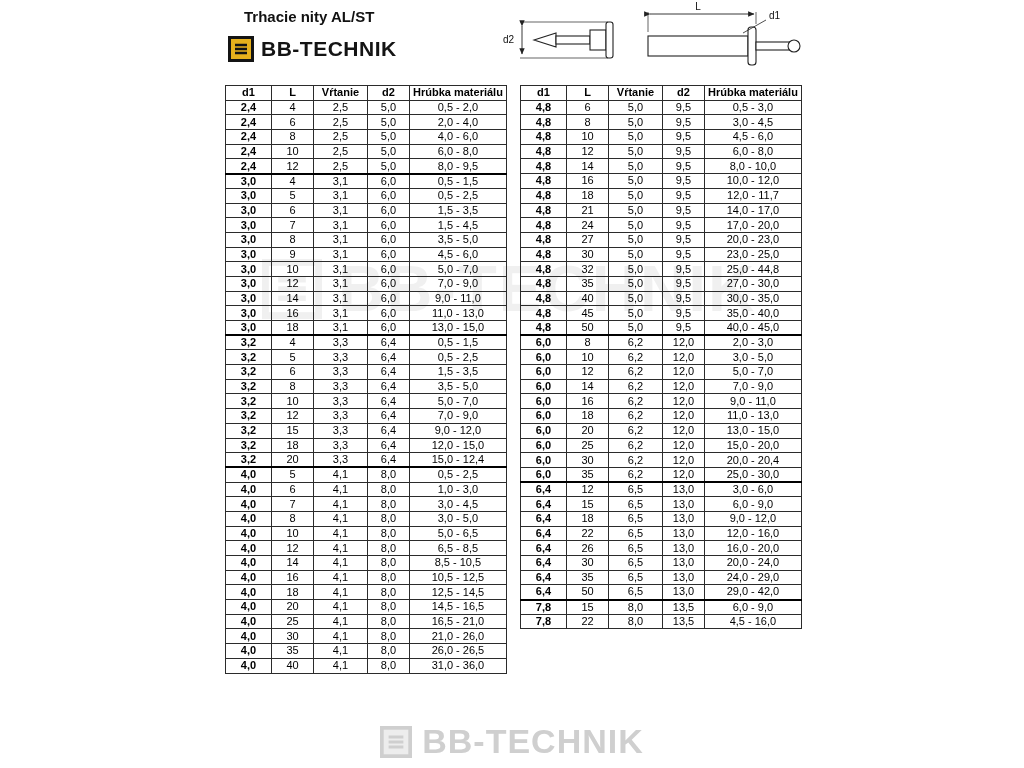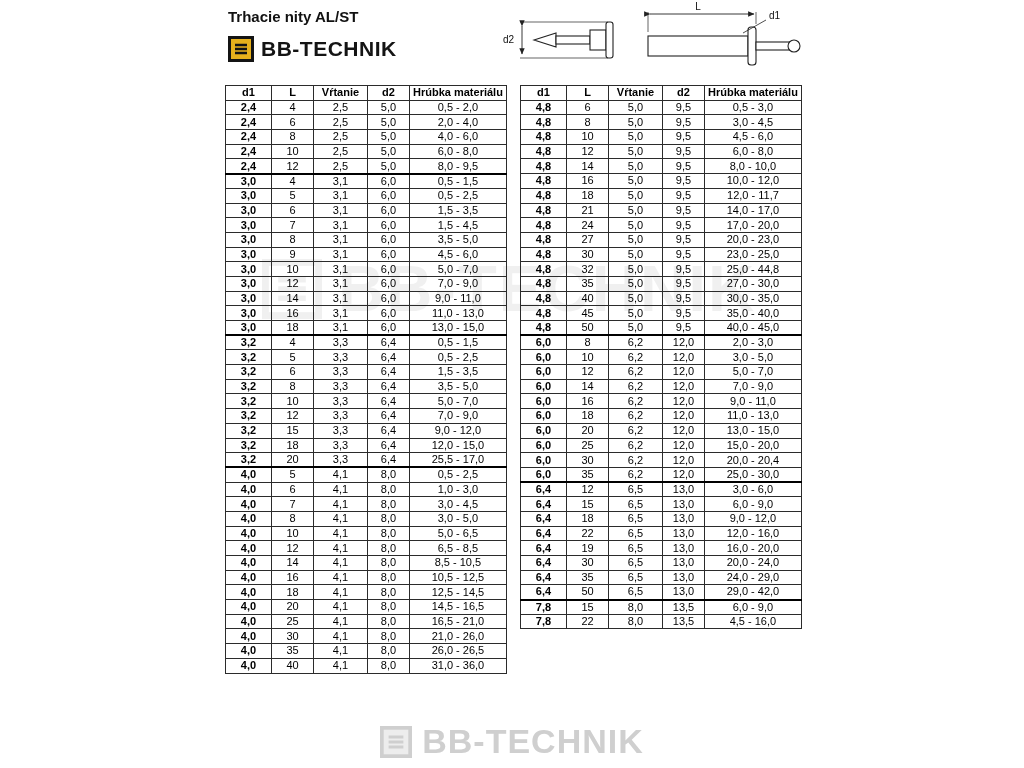--- a/index.html
+++ b/index.html
@@ -9,21 +9,21 @@
     width: 1024px;
     height: 768px;
     background: #ffffff;
     font-family: "Liberation Sans", sans-serif;
     color: #000;
     overflow: hidden;
   }
 
   .page-title {
     position: absolute;
-    left: 228px;
+    left: 244px;
     top: 8px;
     font-size: 15px;
     font-weight: bold;
     color: #111;
   }
 
   .brand {
     position: absolute;
     left: 228px;
     top: 36px;
@@ -354,21 +354,21 @@
           <td>18</td>
           <td>3,3</td>
           <td>6,4</td>
           <td>12,0 - 15,0</td>
         </tr>
         <tr>
           <td class="d1-col">3,2</td>
           <td>20</td>
           <td>3,3</td>
           <td>6,4</td>
-          <td>25,5 - 17,0</td>
+          <td>15,0 - 12,4</td>
         </tr>
         <tr class="group-start">
           <td class="d1-col">4,0</td>
           <td>5</td>
           <td>4,1</td>
           <td>8,0</td>
           <td>0,5 - 2,5</td>
         </tr>
         <tr>
           <td class="d1-col">4,0</td>
@@ -687,21 +687,21 @@
         </tr>
         <tr>
           <td class="d1-col">6,4</td>
           <td>22</td>
           <td>6,5</td>
           <td>13,0</td>
           <td>12,0 - 16,0</td>
         </tr>
         <tr>
           <td class="d1-col">6,4</td>
-          <td>19</td>
+          <td>26</td>
           <td>6,5</td>
           <td>13,0</td>
           <td>16,0 - 20,0</td>
         </tr>
         <tr>
           <td class="d1-col">6,4</td>
           <td>30</td>
           <td>6,5</td>
           <td>13,0</td>
           <td>20,0 - 24,0</td>

